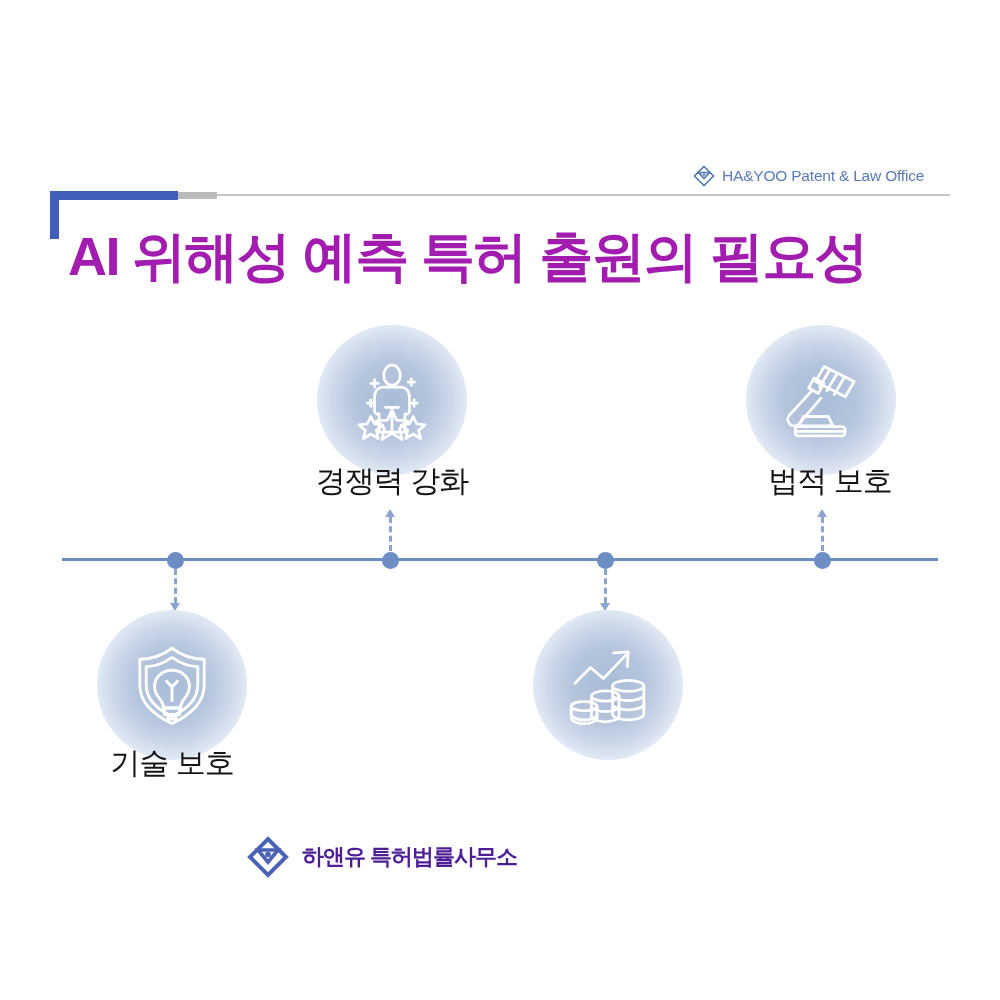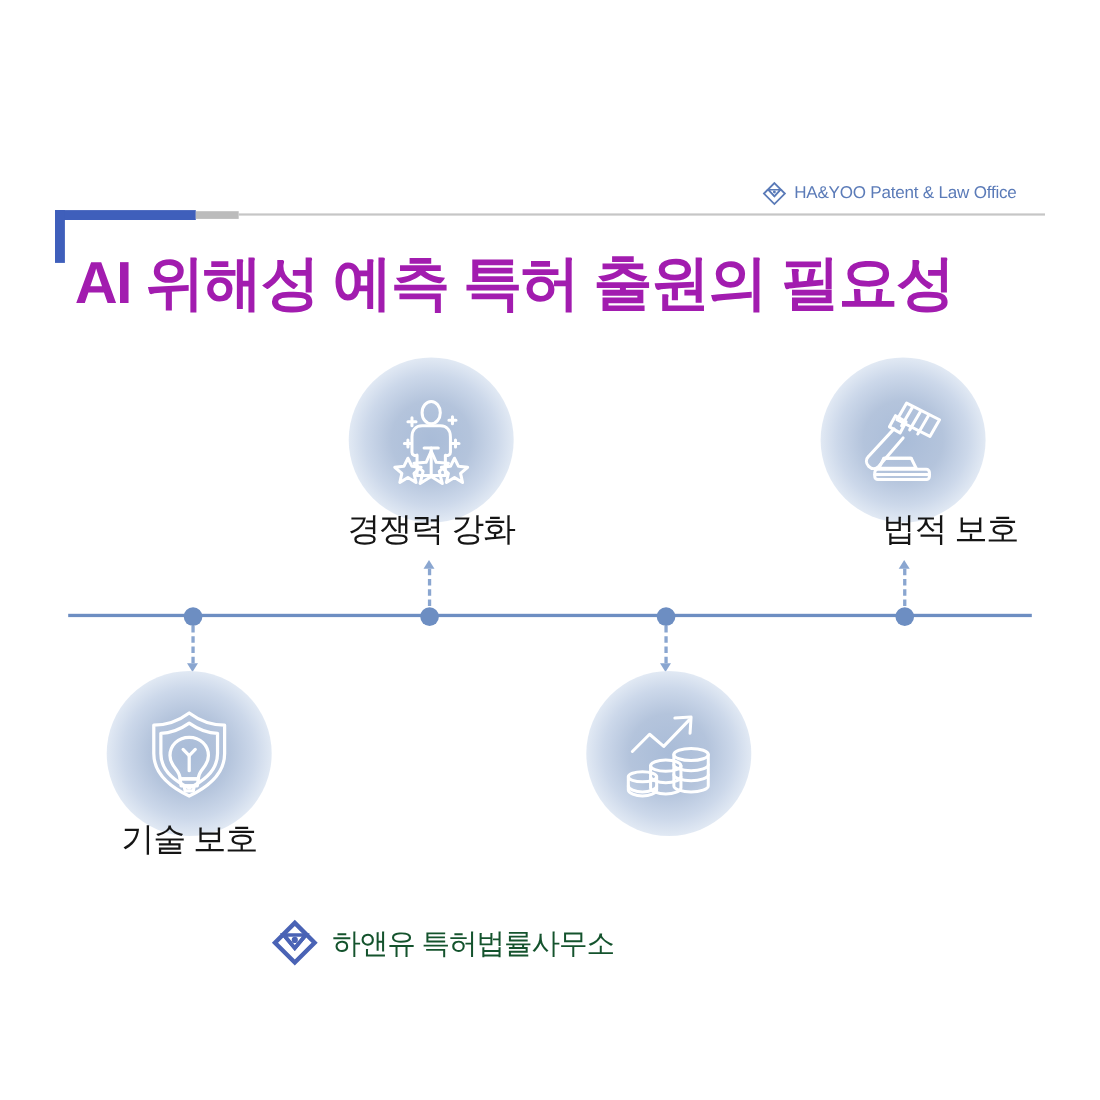--- a/index.html
+++ b/index.html
@@ -156,23 +156,23 @@
   .brand-footer {
     position: absolute;
     left: 246px;
     top: 818px;
     display: flex;
     align-items: center;
     gap: 12px;
   }
   .brand-footer .brand-mark { width: 44px; height: 44px; display: block; }
   .brand-footer .brand-text {
-    font-size: 26px;
-    font-weight: 400;
-    color: #14532d;
+    font-size: 22px;
+    font-weight: 700;
+    color: #4c1d95;
     letter-spacing: -1px;
     white-space: nowrap;
   }
 </style>
 </head>
 <body>
 
 <div id="slide">
 
   <div class="brand-header">
@@ -282,21 +282,21 @@
           <path d="M42.5 26 L53 32 L47 43 L36.5 37 Z"></path>
           <path d="M41 39 L16 66 C13 69 13 73 16 76 C19 79 23 79 26 76 L50 48"></path>
           <path d="M31 68 L58 68 L63 78 L26 78 Z"></path>
           <path d="M31 68 L58 68"></path>
           <rect x="22" y="79" width="54" height="10" rx="3"></rect>
           <path d="M22 84 L76 84"></path>
         </g>
       </svg>
     </span>
   </div>
-  <div class="item-label" style="left:864px; top:444px;">법적 보호</div>
+  <div class="item-label" style="left:830px; top:444px;">법적 보호</div>
 
   <div class="brand-footer">
     <span class="brand-mark">
       <svg viewBox="0 0 44 44" width="44" height="44" aria-hidden="true">
         <path d="M22 4 L40 22 L22 40 L4 22 Z" fill="none" stroke="#4a63b5" stroke-width="4"></path>
         <path d="M12 15 L32 15 L22 27 Z" fill="none" stroke="#4a63b5" stroke-width="3.4"></path>
         <path d="M12 15 L22 27 L32 15" fill="none" stroke="#4a63b5" stroke-width="3.4"></path>
         <circle cx="22" cy="19.5" r="2.8" fill="#4a63b5"></circle>
       </svg>
     </span>

